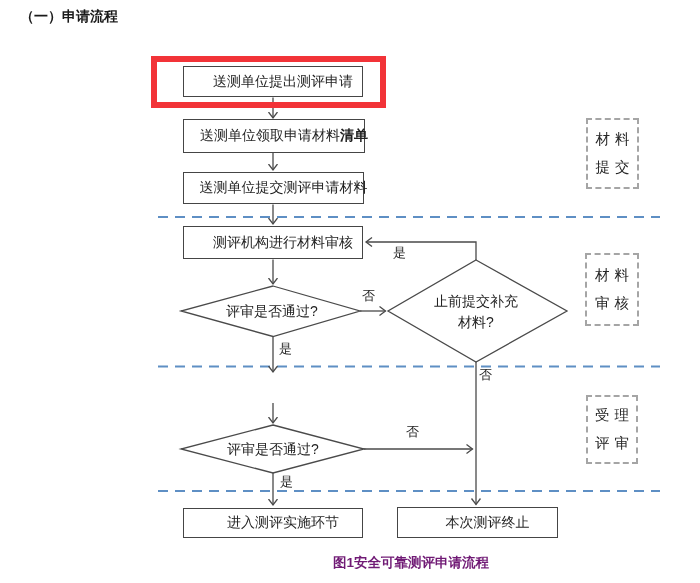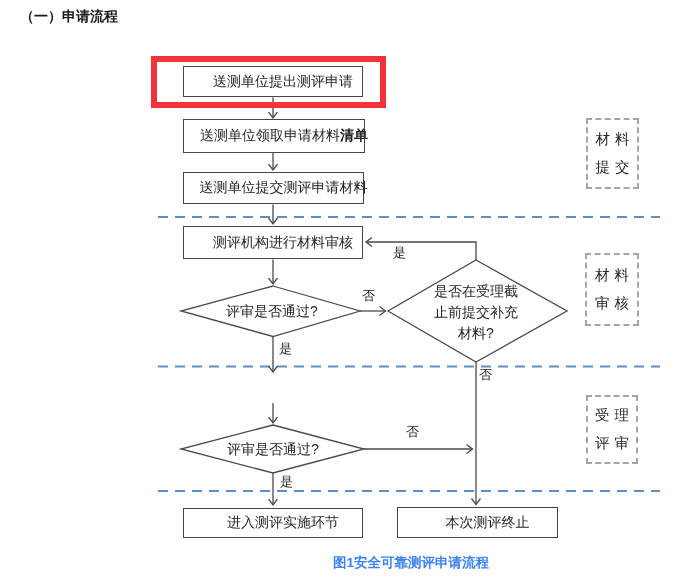--- a/index.html
+++ b/index.html
@@ -1,20 +1,20 @@
 <!DOCTYPE html>
 <html><head>
 <meta charset="utf-8">
 <style>
   html,body{margin:0;padding:0;background:#ffffff;}
   body{font-family:"Liberation Sans","DejaVu Sans",sans-serif;color:#1f1f1f;}
   .canvas{position:relative;width:680px;height:583px;background:#ffffff;overflow:hidden;}
   .heading{position:absolute;left:20px;top:8px;font-size:14px;font-weight:bold;color:#1a1a1a;}
   .intro{position:absolute;left:14px;top:35px;font-size:13px;color:#262626;}
-  .caption{position:absolute;left:296px;top:554px;width:230px;text-align:center;font-size:13.5px;font-weight:600;color:#3b82f6;}
+  .caption{position:absolute;left:296px;top:554px;width:230px;text-align:center;font-size:13.5px;font-weight:600;color:#701a75;}
   svg.flow{position:absolute;left:0;top:0;}
   .box{position:absolute;box-sizing:border-box;background:#ffffff;border:1.5px solid #454545;
        display:flex;align-items:center;justify-content:center;font-size:14px;color:#1f1f1f;white-space:nowrap;padding-left:20px;}
   .dtext{position:absolute;display:flex;align-items:center;justify-content:center;text-align:center;
          font-size:14px;color:#1f1f1f;line-height:21px;}
   .elabel{position:absolute;font-size:13px;color:#1f1f1f;}
   .hl{position:absolute;box-sizing:border-box;border:6px solid #f23338;}
   .stage{position:absolute;box-sizing:border-box;border:2px dashed #a5a5a5;background:transparent;
          display:flex;flex-direction:column;align-items:center;justify-content:center;gap:9px;
          font-size:14.5px;color:#262626;}
@@ -71,21 +71,20 @@
   <div class="box" style="left:183px;top:172px;width:181px;height:32px;">送测单位提交测评申请材料</div>
 
 
   <div class="box" style="left:183px;top:508px;width:180px;height:30px;">进入测评实施环节</div>
 
   <div class="box" style="left:397px;top:507px;width:161px;height:31px;">本次测评终止</div>
 
   <div class="dtext" style="left:197px;top:300px;width:150px;height:22px;">评审是否通过?</div>
 
   <div class="dtext" style="left:406px;top:287px;width:140px;height:50px;flex-direction:column;">
-    <span>是否在受理截</span>
     <span>止前提交补充</span>
     <span>材料?</span>
   </div>
 
   <div class="dtext" style="left:198px;top:438px;width:150px;height:22px;">评审是否通过?</div>
 
   <div class="elabel" style="left:393px;top:244px;">是</div>
   <div class="elabel" style="left:362px;top:287px;">否</div>
   <div class="elabel" style="left:279px;top:340px;">是</div>
   <div class="elabel" style="left:479px;top:366px;">否</div>

